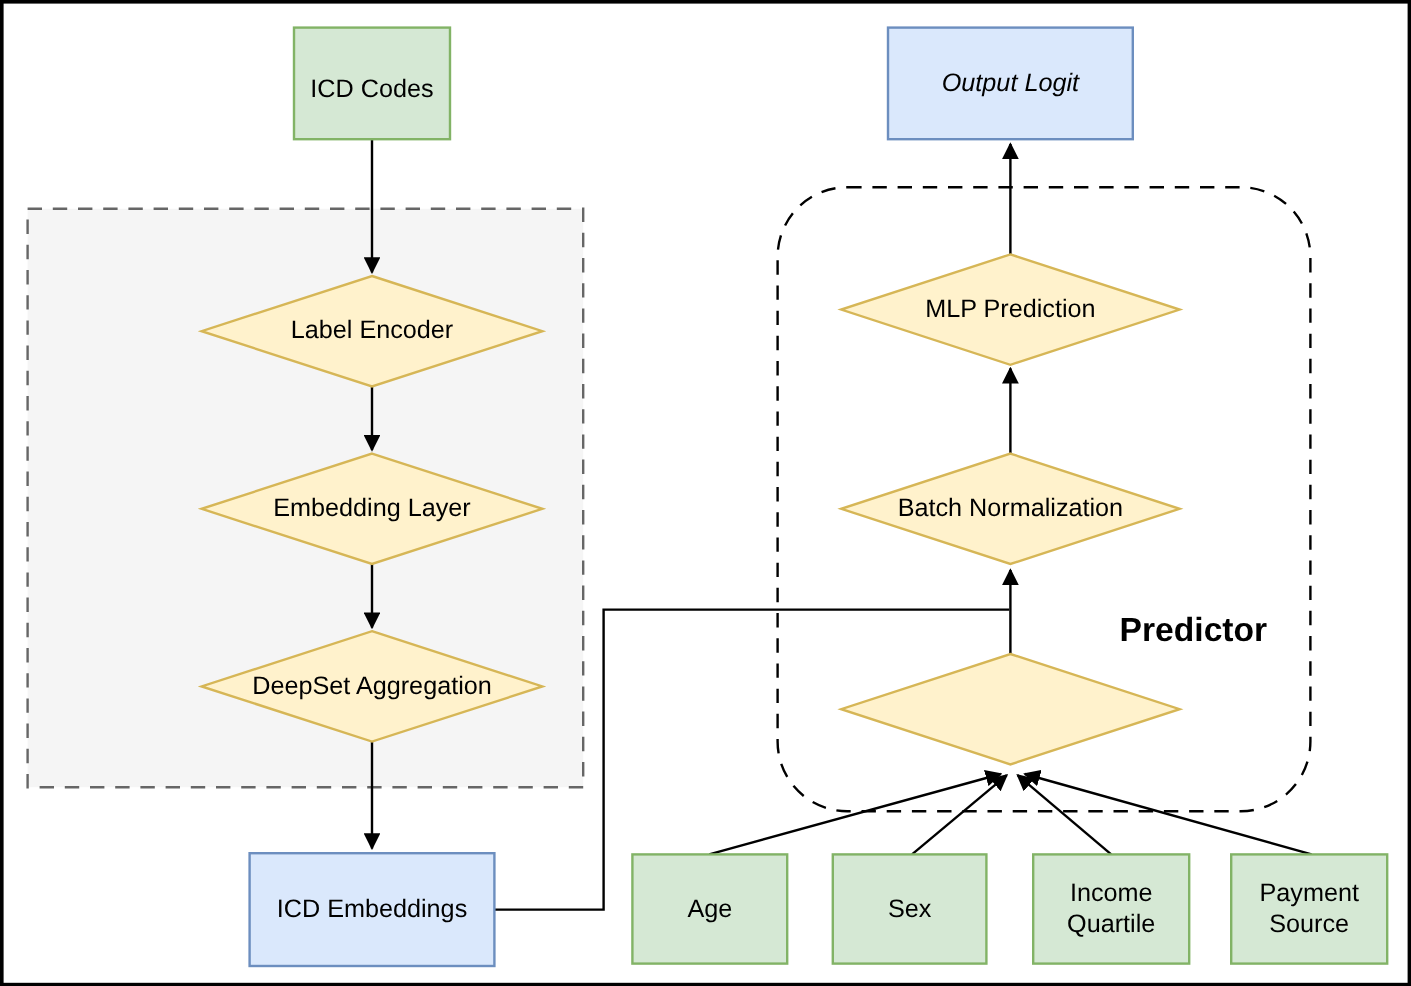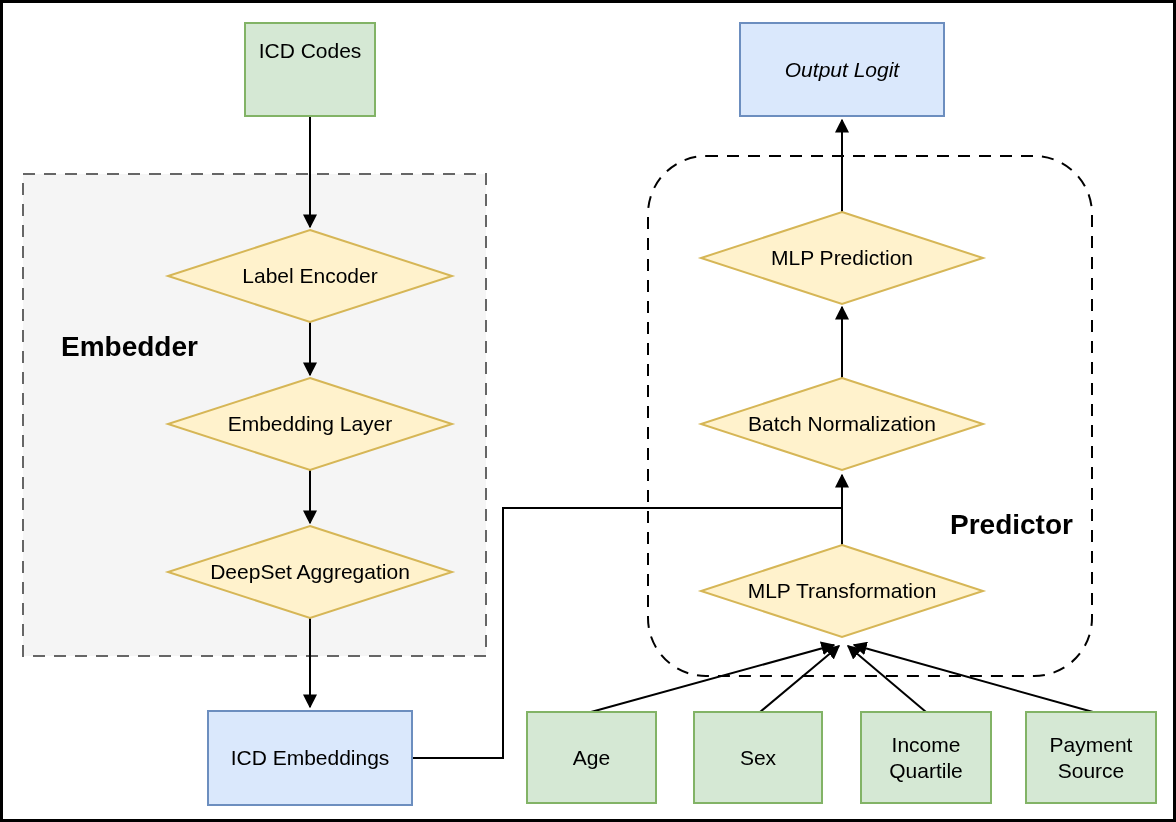--- a/index.html
+++ b/index.html
@@ -85,30 +85,28 @@
 
       <polygon points="307,227 449,273 307,319 165,273" fill="#fff2cc" stroke="#d6b656"></polygon>
       <polygon points="307,375 449,421 307,467 165,421" fill="#fff2cc" stroke="#d6b656"></polygon>
       <polygon points="307,523 449,569 307,615 165,569" fill="#fff2cc" stroke="#d6b656"></polygon>
       <polygon points="839,209 980,255 839,301 698,255" fill="#fff2cc" stroke="#d6b656"></polygon>
       <polygon points="839,375 980,421 839,467 698,421" fill="#fff2cc" stroke="#d6b656"></polygon>
       <polygon points="839,542 980,588 839,634 698,588" fill="#fff2cc" stroke="#d6b656"></polygon>
     </g>
   </svg>
 
-  <div class="nlabel" style="left:242px; top:12px; width:130px; height:72px;">ICD Codes</div>
+  <div class="nlabel" style="left:242px; top:36px; width:130px; height:72px;">ICD Codes</div>
   <div class="nlabel" style="left:737px; top:20px; width:204px; height:93px;font-style:italic;">Output Logit</div>
   <div class="nlabel" style="left:165px; top:227px; width:284px; height:92px;">Label Encoder</div>
   <div class="nlabel" style="left:165px; top:375px; width:284px; height:92px;">Embedding Layer</div>
   <div class="nlabel" style="left:165px; top:523px; width:284px; height:92px;">DeepSet Aggregation</div>
   <div class="nlabel" style="left:698px; top:209px; width:282px; height:92px;">MLP Prediction</div>
   <div class="nlabel" style="left:698px; top:375px; width:282px; height:92px;">Batch Normalization</div>
-  <div class="nlabel" style="left:698px; top:542px; width:282px; height:92px;">MLP Transformation</div>
   <div class="nlabel" style="left:205px; top:708px; width:204px; height:94px;border-radius:21px;">ICD Embeddings</div>
   <div class="nlabel" style="left:524px; top:709px; width:129px; height:91px;border-radius:16px;">Age</div>
   <div class="nlabel" style="left:691px; top:709px; width:128px; height:91px;">Sex</div>
   <div class="nlabel" style="left:858px; top:709px; width:130px; height:91px;">Income Quartile</div>
   <div class="nlabel" style="left:1023px; top:709px; width:130px; height:91px;">Payment Source</div>
 
-  <div class="glabel" style="left:58px; top:328px;">Embedder</div>
-  <div class="glabel" style="left:930px; top:506px;margin-left:17px;">Predictor</div>
+  <div class="glabel" style="left:930px; top:506px;">Predictor</div>
 
 </div>
 
 </body></html>

